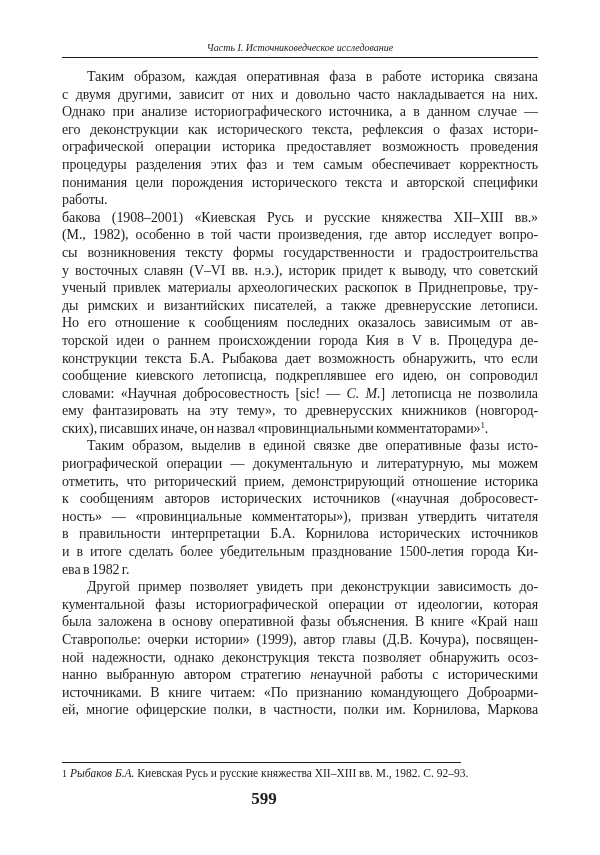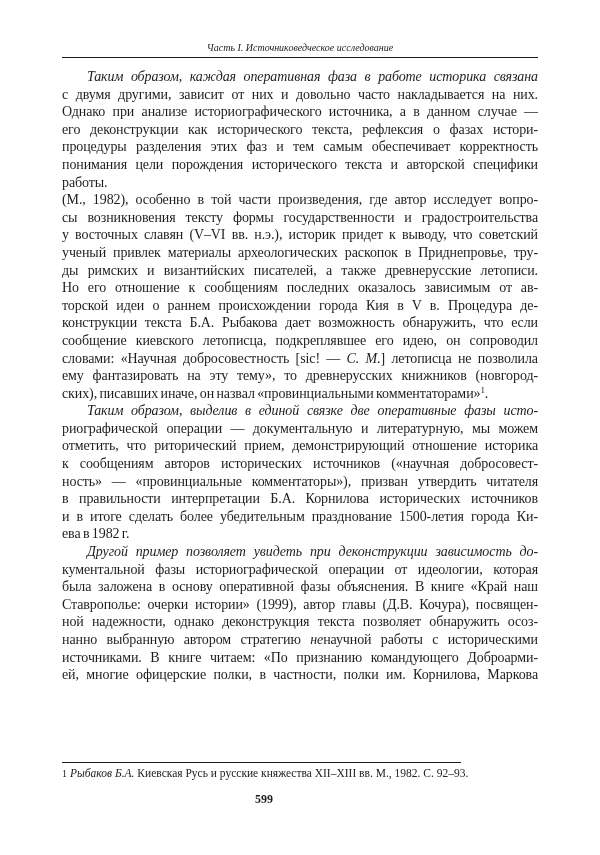--- a/index.html
+++ b/index.html
@@ -19,57 +19,59 @@
     }
     .text-block {
       position: absolute; left: 62px; width: 476px; top: 68px;
       font-size: 14px; line-height: 17.6px;
       letter-spacing: -0.1px; word-spacing: -1px;
     }
     .line {
       display: block; height: 17.6px; overflow: hidden;
       text-align: justify; text-align-last: justify;
     }
-    .line.first { text-indent: 25px; font-style: italic; }
+    .line.first { text-indent: 25px; }
     .line.last { text-align-last: left; }
     .it { font-style: italic; }
     .sup { font-size: 9px; vertical-align: 5px; line-height: 0; }
     .foot-rule {
       position: absolute; left: 62px; width: 399px; top: 762px; height: 0;
       border-top: 1px solid #1a1a1a;
     }
     .footnote {
       position: absolute; left: 62px; width: 476px; top: 766px;
       font-size: 11.5px; line-height: 14px; color: #222;
     }
     .footnote .marker { font-size: 10px; margin-right: 3px; }
     .page-number {
       position: absolute; left: 0; width: 528px; top: 791px;
-      text-align: center; font-weight: bold; font-size: 12px; line-height: 16px;
+      text-align: center; font-weight: bold; font-size: 17px; line-height: 16px;
     }
   </style>
 </head>
 <body>
 
 <div class="running-head">Часть I. Источниковедческое исследование</div>
 <div class="head-rule"></div>
 
 <div class="text-block">
 
   <div>
     <span class="line first">Таким образом, каждая оперативная фаза в работе историка связана</span>
     <span class="line">с двумя другими, зависит от них и довольно часто накладывается на них.</span>
     <span class="line">Однако при анализе историографического источника, а в данном случае —</span>
     <span class="line">его деконструкции как исторического текста, рефлексия о фазах истори-</span>
+    <span class="line">ографической операции историка предоставляет возможность проведения</span>
     <span class="line">процедуры разделения этих фаз и тем самым обеспечивает корректность</span>
     <span class="line">понимания цели порождения исторического текста и авторской специфики</span>
     <span class="line last">работы.</span>
   </div>
 
   <div>
+    <span class="line">бакова (1908–2001) «Киевская Русь и русские княжества XII–XIII вв.»</span>
     <span class="line">(М., 1982), особенно в той части произведения, где автор исследует вопро-</span>
     <span class="line">сы возникновения тексту формы государственности и градостроительства</span>
     <span class="line">у восточных славян (V–VI вв. н.э.), историк придет к выводу, что советский</span>
     <span class="line">ученый привлек материалы археологических раскопок в Приднепровье, тру-</span>
     <span class="line">ды римских и византийских писателей, а также древнерусские летописи.</span>
     <span class="line">Но его отношение к сообщениям последних оказалось зависимым от ав-</span>
     <span class="line">торской идеи о раннем происхождении города Кия в V в. Процедура де-</span>
     <span class="line">конструкции текста Б.А. Рыбакова дает возможность обнаружить, что если</span>
     <span class="line">сообщение киевского летописца, подкреплявшее его идею, он сопроводил</span>
     <span class="line"><span>словами: «Научная добросовестность [sic! — </span><span class="it">С. М.</span><span>] летописца не позволила</span></span>

